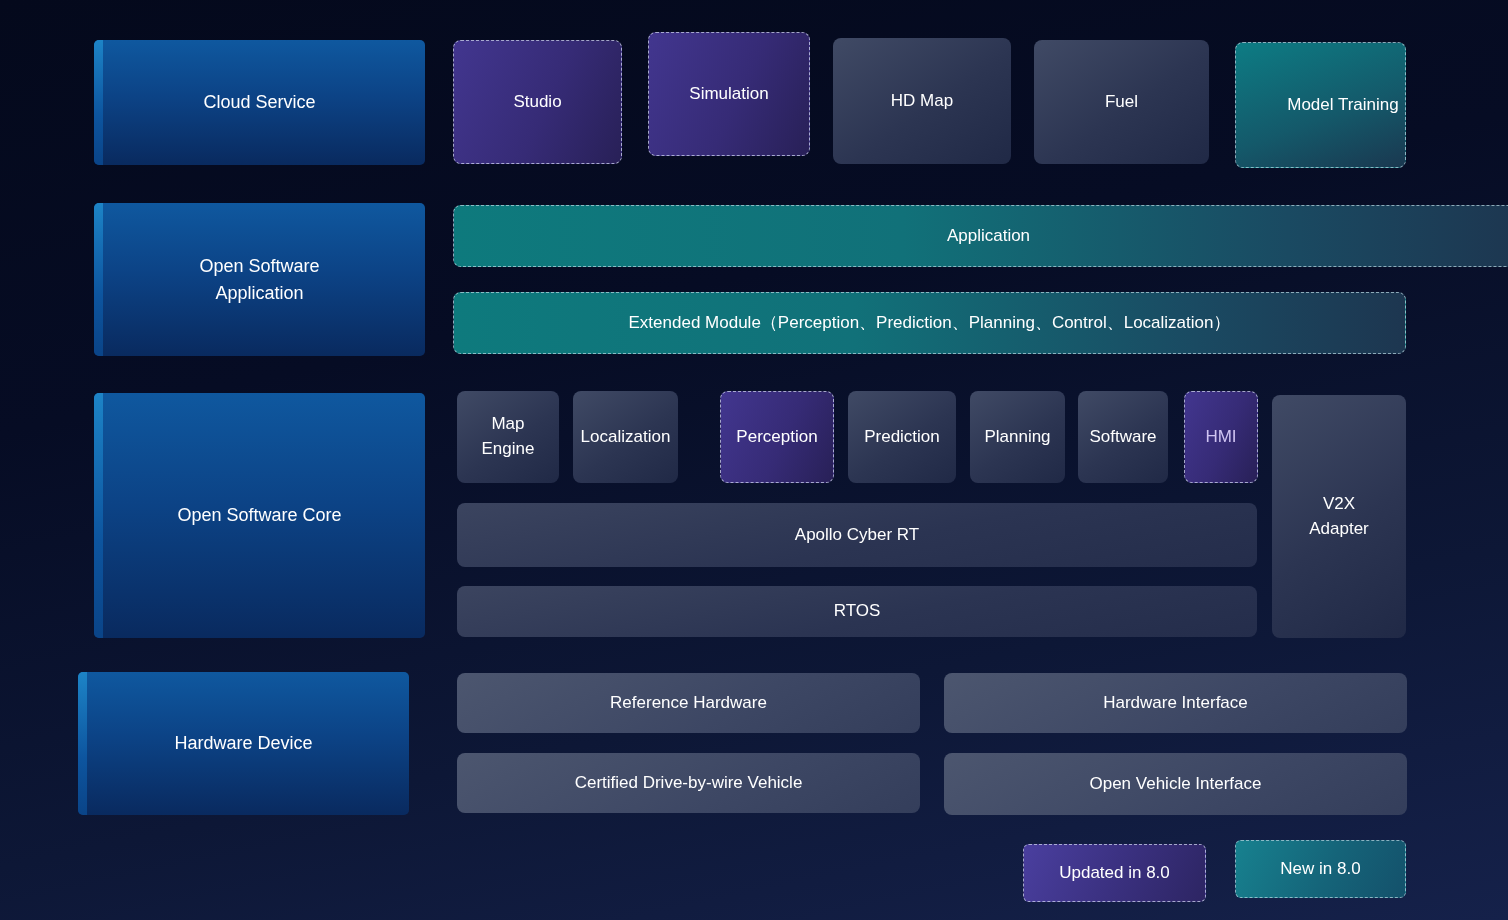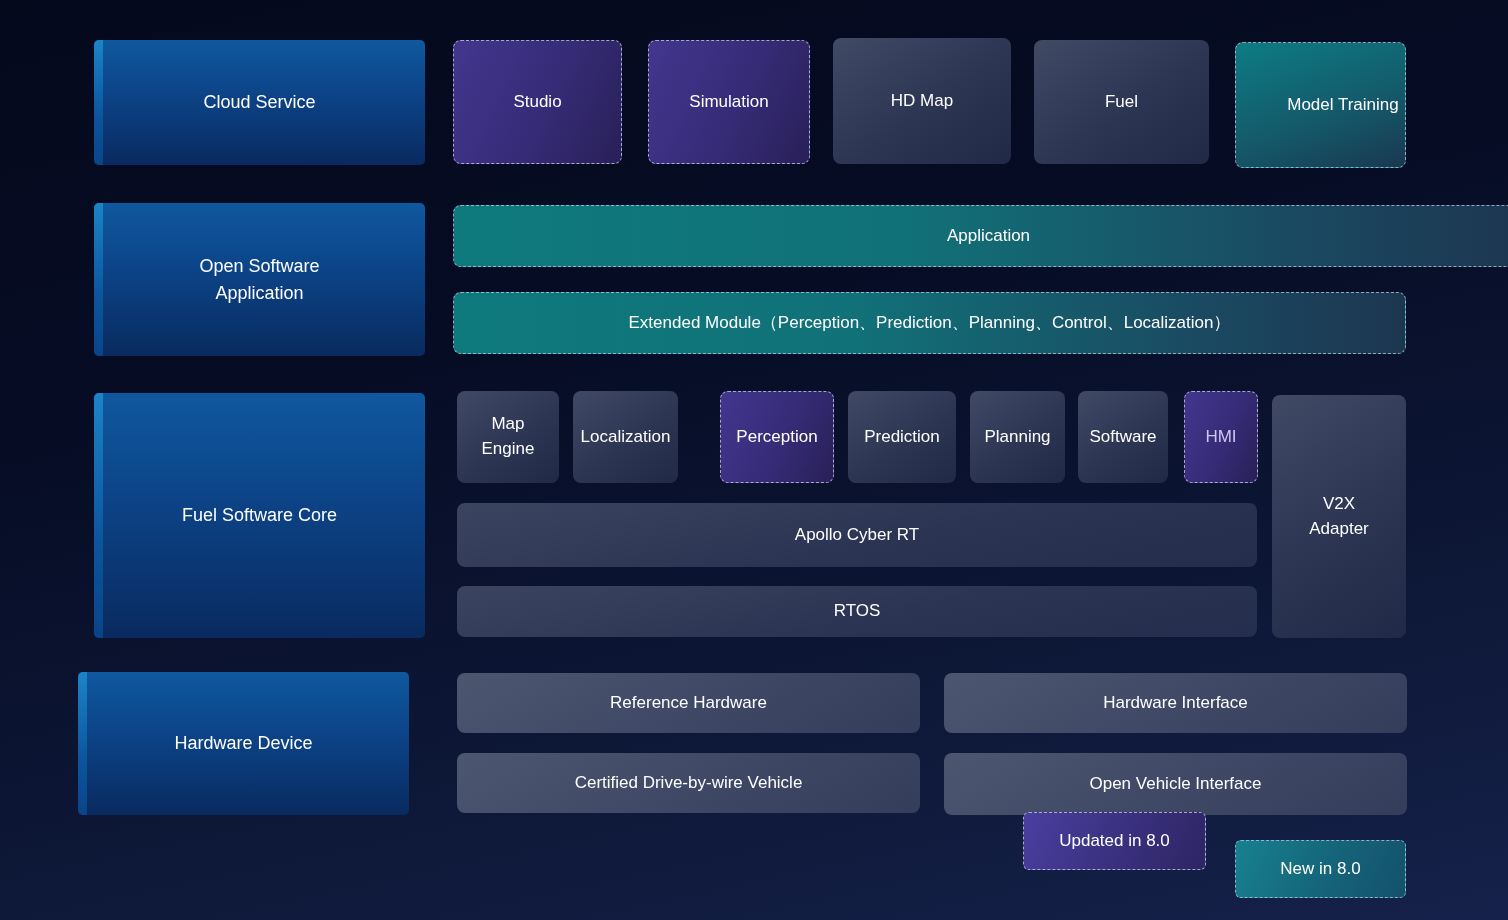--- a/index.html
+++ b/index.html
@@ -62,21 +62,21 @@
 
 <div class="stage">
 
   <div class="box hdr" style="left:94px;top:40px;width:331px;height:125px;">
     <span class="stripe"></span>
     <span class="lbl">Cloud Service</span>
   </div>
   <div class="box purple" style="left:453px;top:40px;width:169px;height:124px;">
     <span>Studio</span>
   </div>
-  <div class="box purple" style="left:648px;top:40px;width:162px;height:124px;">
+  <div class="box purple" style="left:648px;top:32px;width:162px;height:124px;">
     <span>Simulation</span>
   </div>
   <div class="box slate" style="left:833px;top:38px;width:178px;height:126px;">
     <span>HD Map</span>
   </div>
   <div class="box slate" style="left:1034px;top:40px;width:175px;height:124px;">
     <span>Fuel</span>
   </div>
   <div class="box teal-box" style="left:1235px;top:42px;width:171px;height:126px;padding-left:45px;">
     <span>Model Training</span>
@@ -88,21 +88,21 @@
   </div>
   <div class="box teal-bar" style="left:453px;top:205px;width:1071px;height:62px;">
     <span>Application</span>
   </div>
   <div class="box teal-bar" style="left:453px;top:292px;width:953px;height:62px;">
     <span>Extended Module（Perception、Prediction、Planning、Control、Localization）</span>
   </div>
 
   <div class="box hdr" style="left:94px;top:393px;width:331px;height:245px;">
     <span class="stripe"></span>
-    <span class="lbl">Fuel Software Core</span>
+    <span class="lbl">Open Software Core</span>
   </div>
   <div class="box slate" style="left:457px;top:391px;width:102px;height:92px;">
     <span class="narrow-lbl">Map Engine</span>
   </div>
   <div class="box slate" style="left:573px;top:391px;width:105px;height:92px;">
     <span>Localization</span>
   </div>
   <div class="box purple" style="left:720px;top:391px;width:114px;height:92px;">
     <span>Perception</span>
   </div>
@@ -138,20 +138,20 @@
   <div class="box slate-light" style="left:944px;top:673px;width:463px;height:60px;">
     <span>Hardware Interface</span>
   </div>
   <div class="box slate-light" style="left:457px;top:753px;width:463px;height:60px;">
     <span>Certified Drive-by-wire Vehicle</span>
   </div>
   <div class="box slate-light" style="left:944px;top:753px;width:463px;height:62px;">
     <span>Open Vehicle Interface</span>
   </div>
 
-  <div class="box legend-purple" style="left:1023px;top:812px;width:183px;height:58px;">
+  <div class="box legend-purple" style="left:1023px;top:844px;width:183px;height:58px;">
     <span>Updated in 8.0</span>
   </div>
   <div class="box legend-teal" style="left:1235px;top:840px;width:171px;height:58px;">
     <span>New in 8.0</span>
   </div>
 
 </div>
 
 </body></html>

